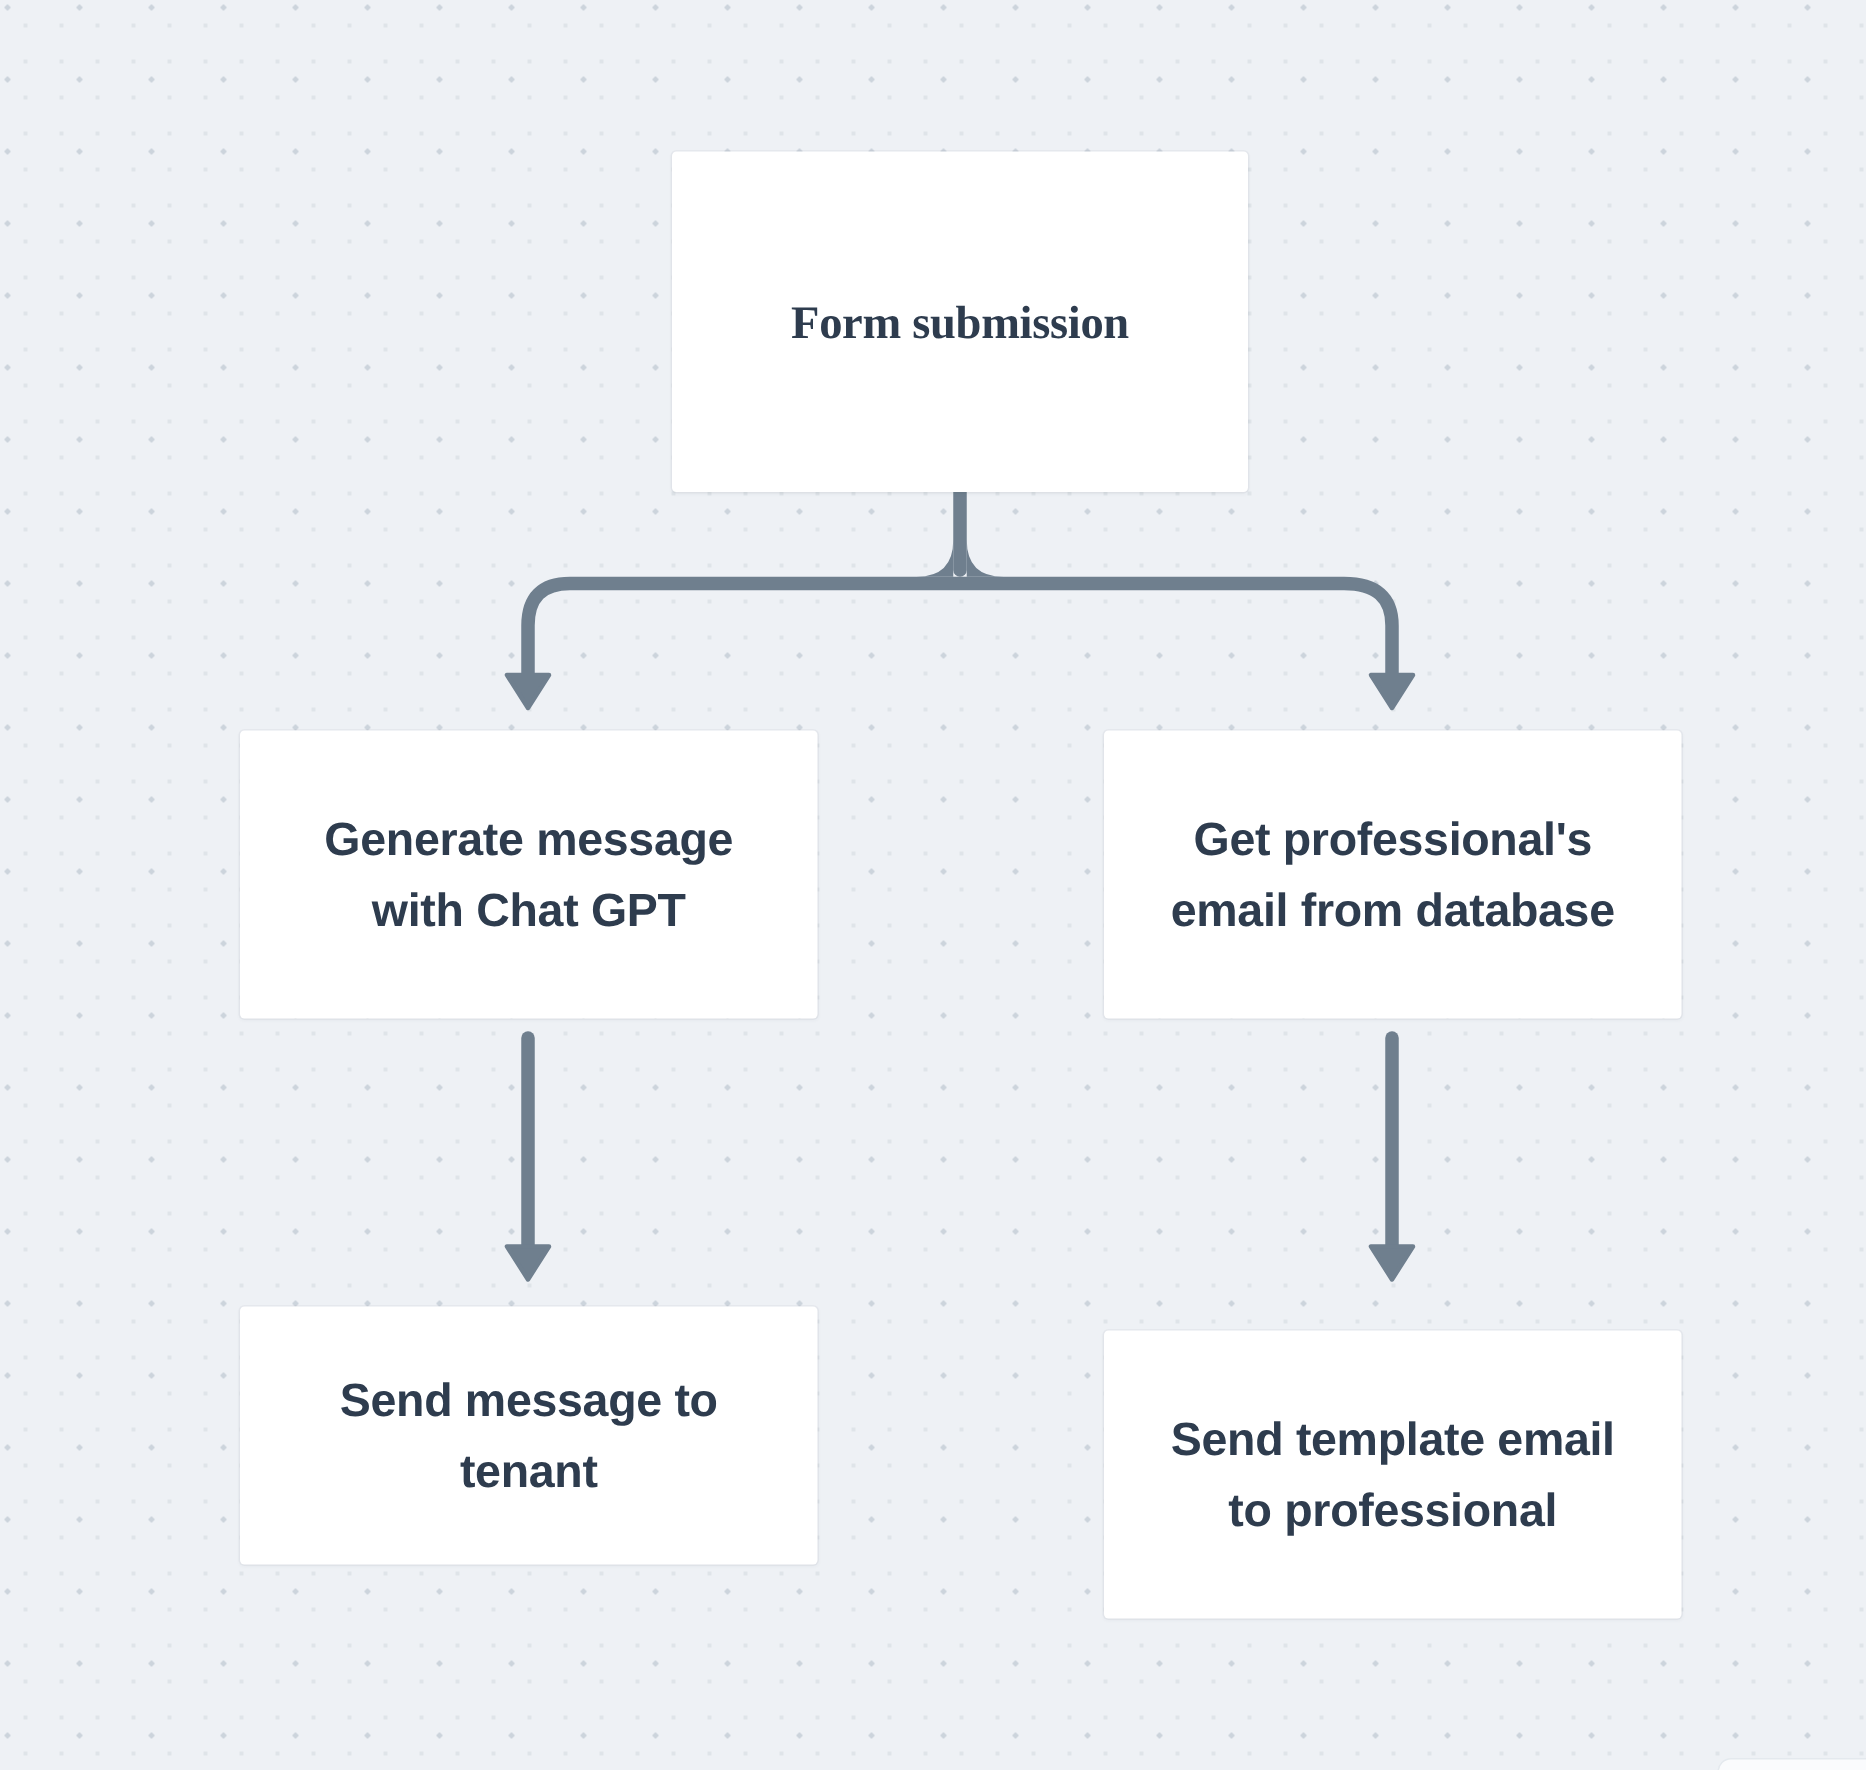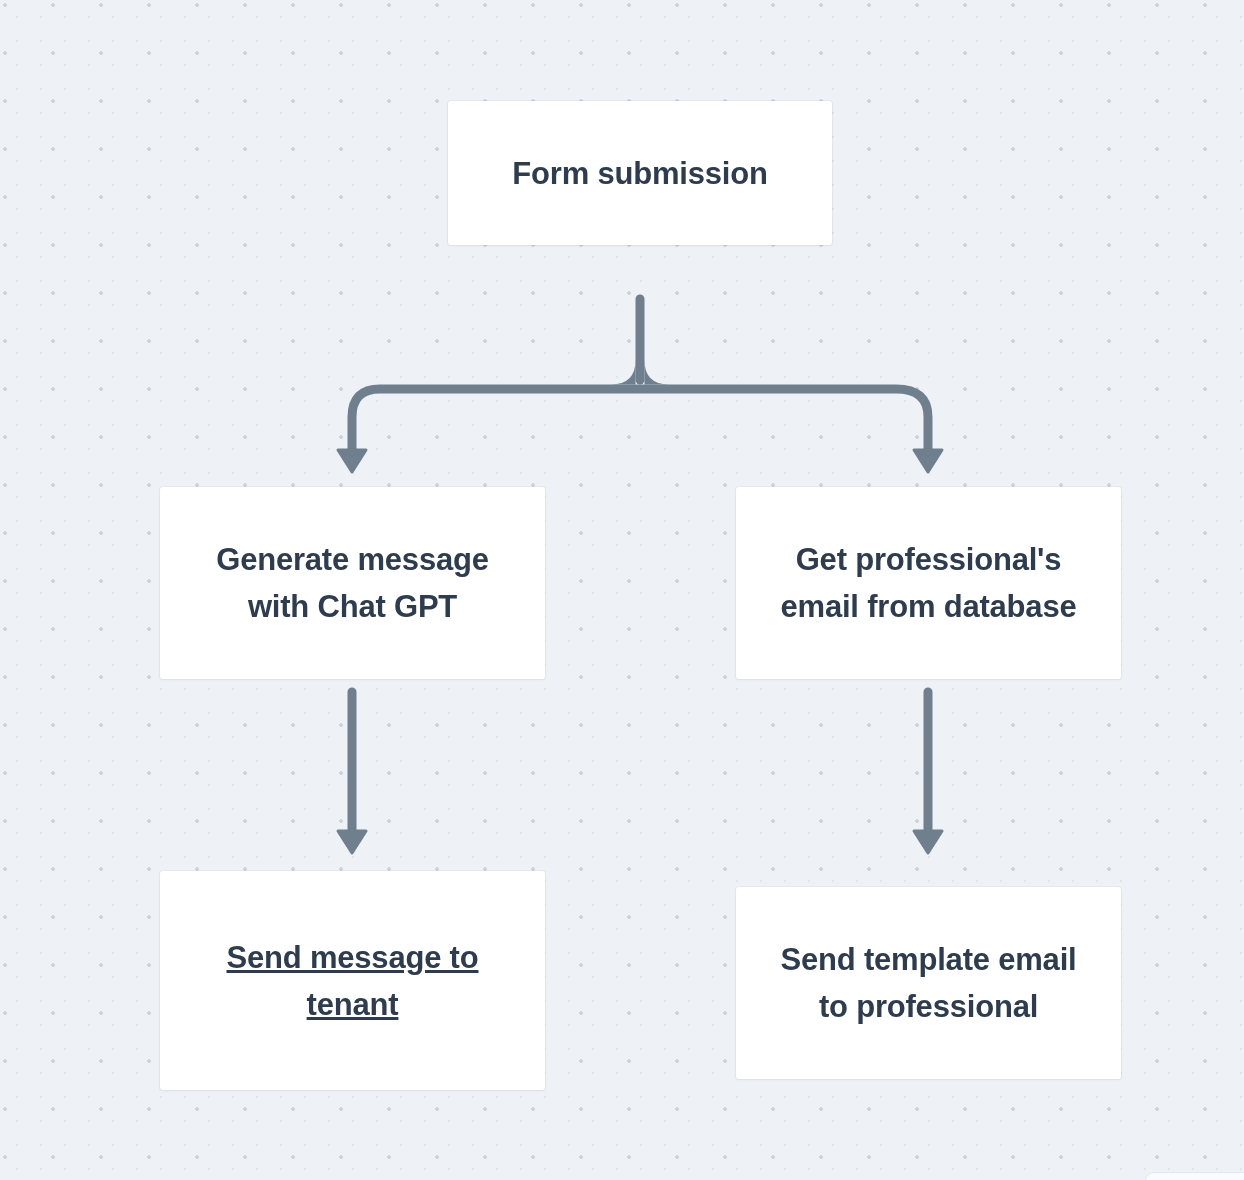--- a/index.html
+++ b/index.html
@@ -42,24 +42,24 @@
     text-align: center;
     color: #2e3c4e;
     font-size: 31px;
     font-weight: 600;
     line-height: 47px;
     letter-spacing: -0.2px;
     box-sizing: border-box;
     padding: 0 40px;
     cursor: default;
   }
-  .node-top        { left: 448px; top: 101px;  width: 384px; height: 144px; }
+  .node-top        { left: 448px; top: 101px;  width: 384px; height: 227px; font-family: Liberation Serif, serif; }
   .node-mid-left   { left: 160px; top: 487px;  width: 385px; height: 192px; }
   .node-mid-right  { left: 736px; top: 487px;  width: 385px; height: 192px; }
-  .node-bot-left   { left: 160px; top: 871px;  width: 385px; height: 219px; text-decoration: underline; }
+  .node-bot-left   { left: 160px; top: 871px;  width: 385px; height: 172px; }
   .node-bot-right  { left: 736px; top: 871px;  width: 385px; height: 192px; margin-top: 16px; }
   .bottom-right-widget {
     position: absolute;
     left: 1145px;
     top: 1172px;
     width: 120px;
     height: 20px;
     background: #fafbfd;
     border: 1px solid #e4e9ee;
     border-radius: 9px 9px 0 0;

